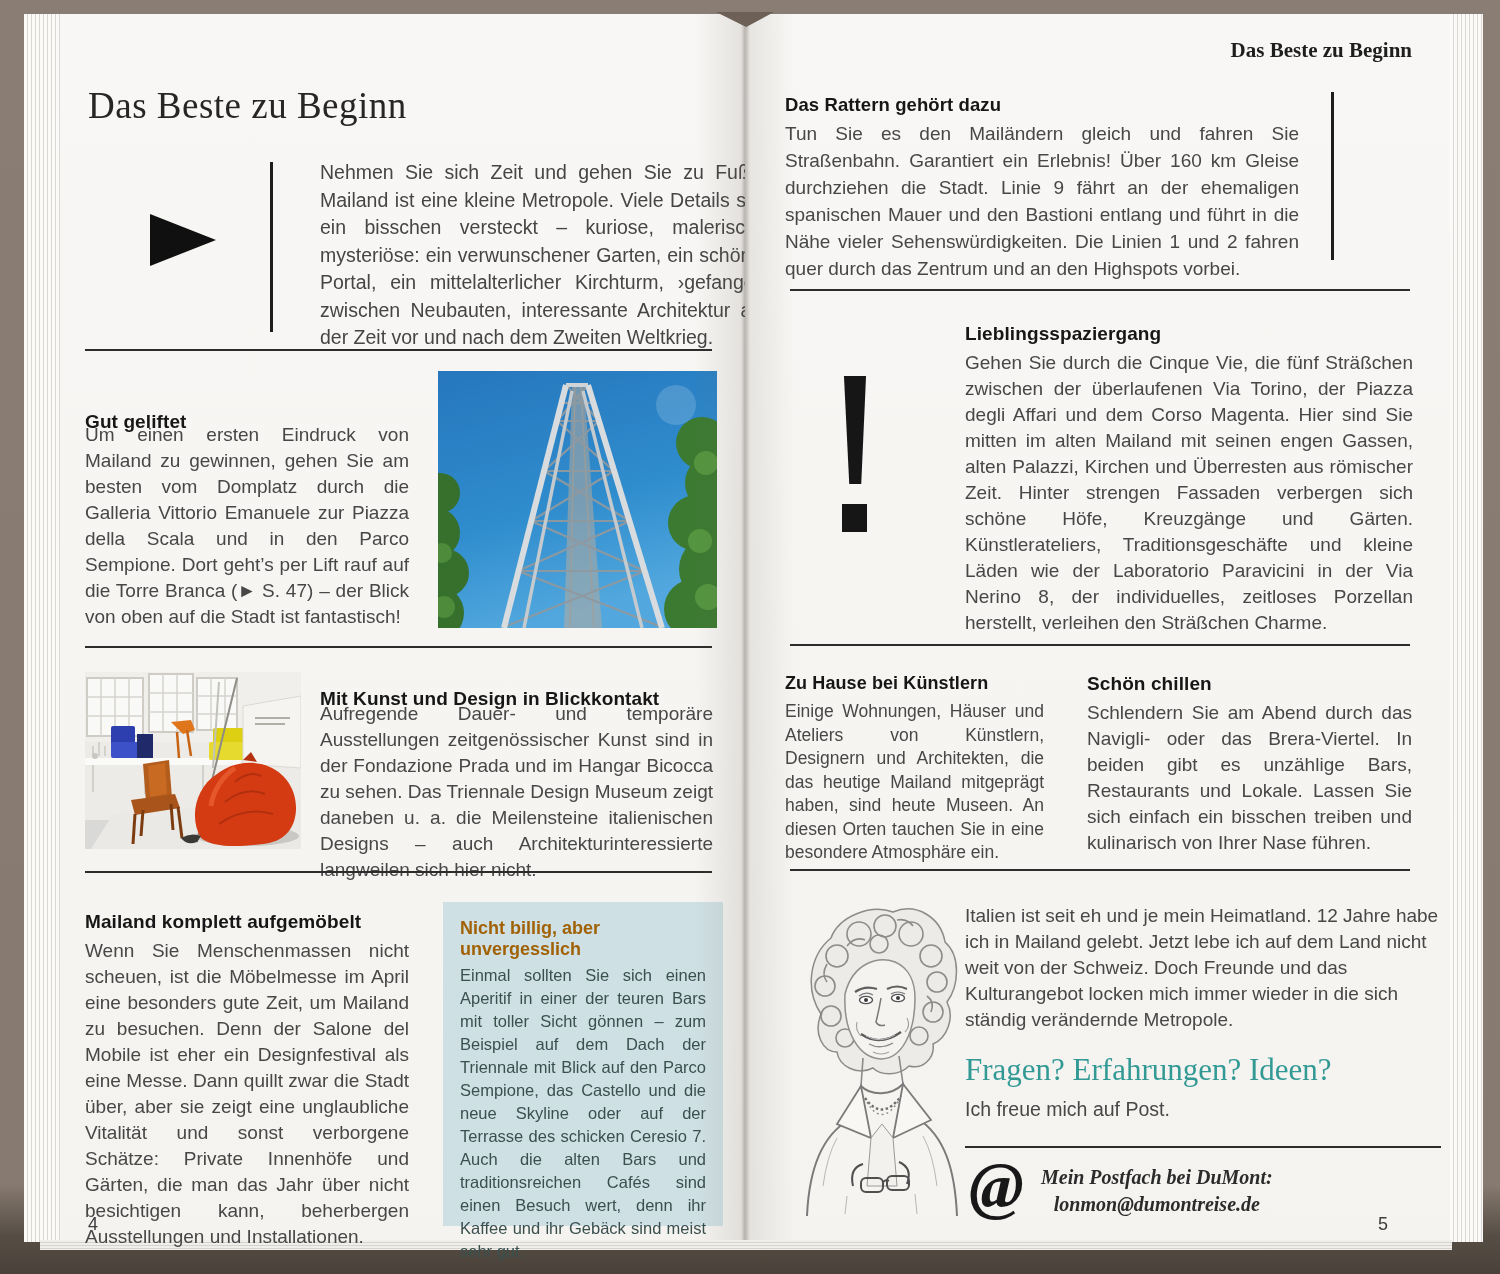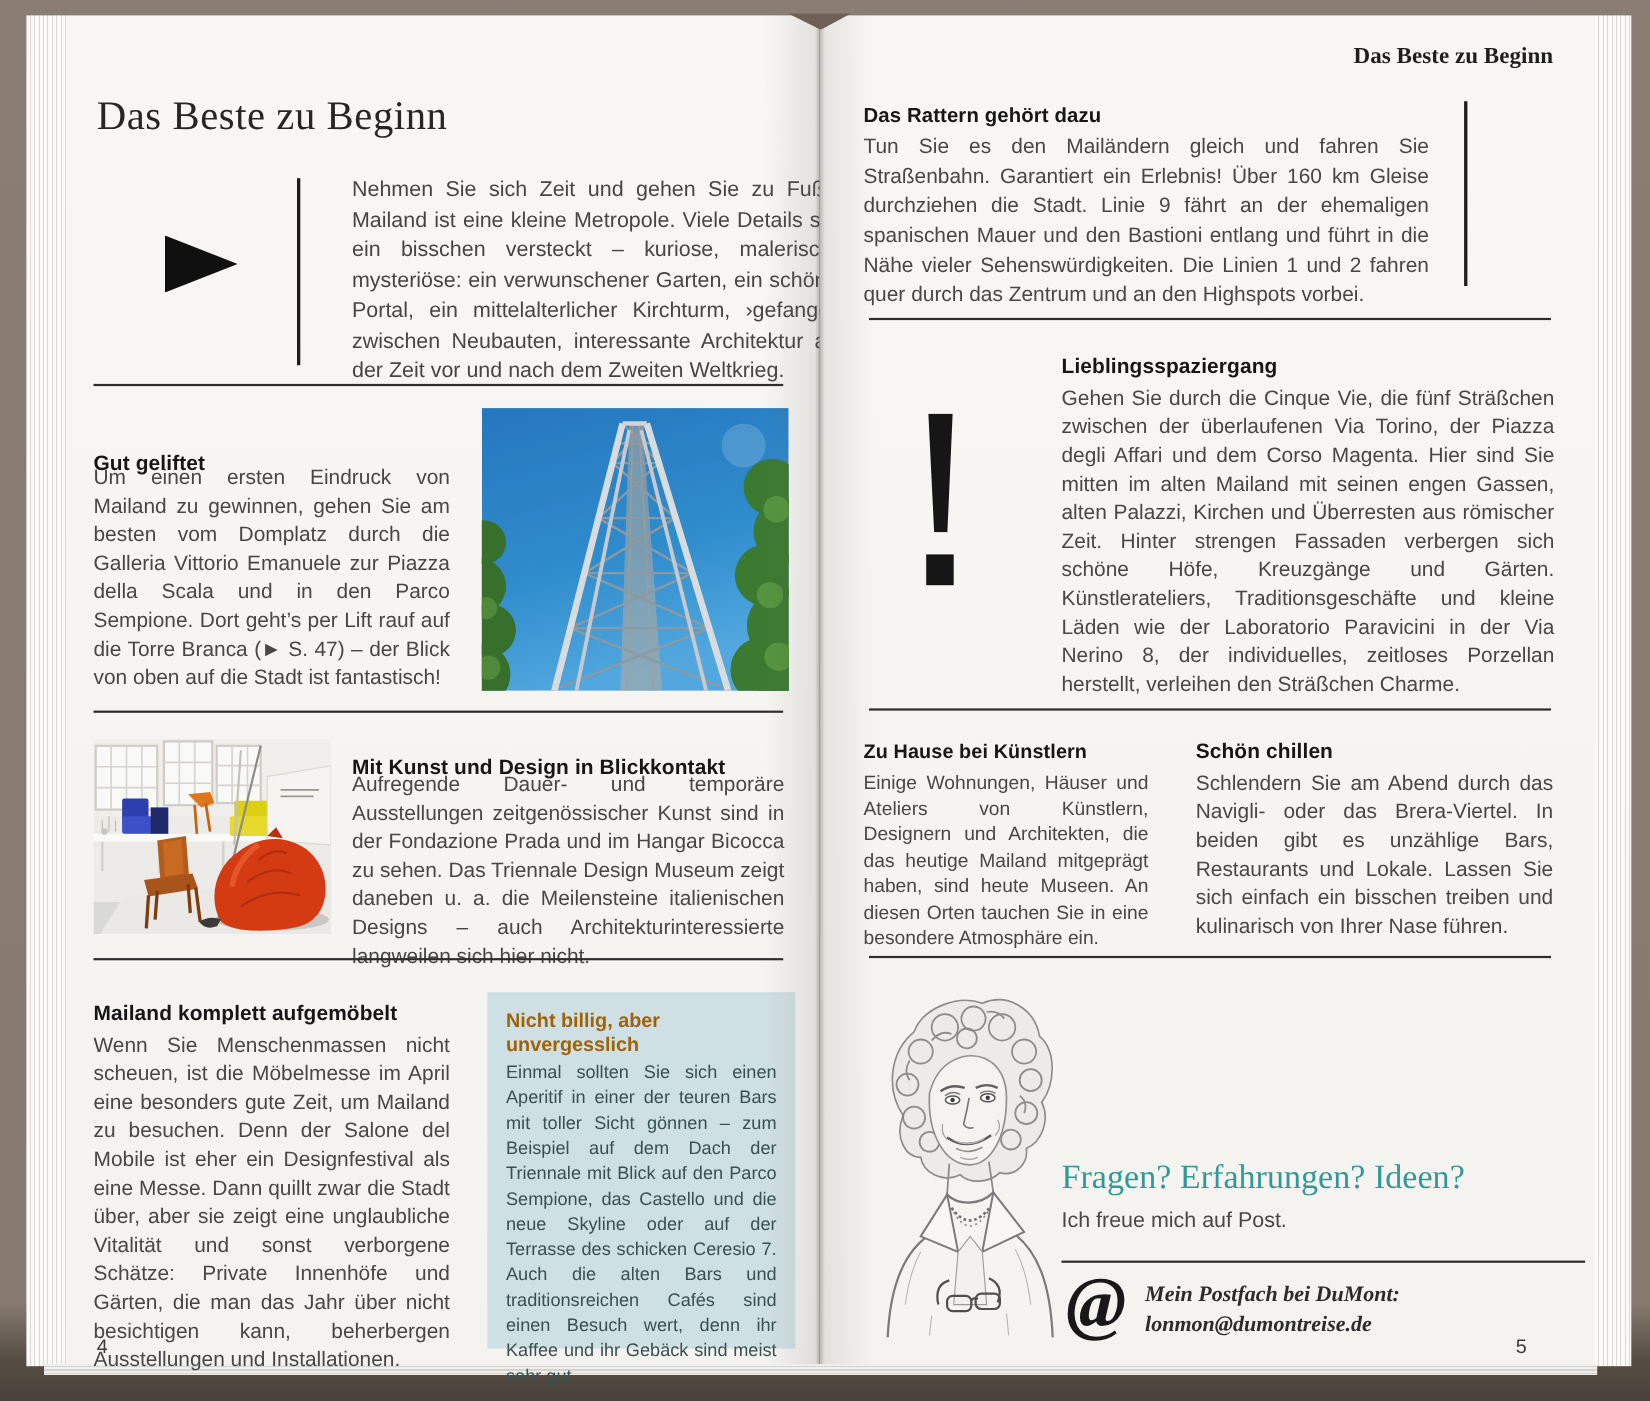--- a/index.html
+++ b/index.html
@@ -294,28 +294,29 @@
           <rect x="74" y="292" width="22" height="14" rx="5"></rect>
             <rect x="100" y="290" width="22" height="14" rx="5"></rect>
           <path d="M96,296 q3,-3 6,-1"></path>
         </g>
         <g stroke="#b9b7b2" stroke-width="1" fill="none">
           <path d="M36,300 q4,-30 14,-48 M150,300 q-4,-32 -14,-50 M60,310 l-2,18 M128,308 l2,20"></path>
         </g>
       </svg>
     </figure>
 
+    <p class="bt bio">Italien ist seit eh und je mein Heimatland. 12 Jahre habe ich in Mailand gelebt. Jetzt lebe ich auf dem Land nicht weit von der Schweiz. Doch Freunde und das Kulturangebot locken mich immer wieder in die sich ständig verändernde Metropole.</p>
     <div class="cta" style="color:#339995;">Fragen? Erfahrungen? Ideen?</div>
     <div class="cta-sub">Ich freue mich auf Post.</div>
 
     <div class="rr4"></div>
     <div class="at-icon">@</div>
     <div class="contact">
       <span style="position:static;display:block;">Mein Postfach bei DuMont:</span>
-      <span style="position:static;display:block;">lonmon@dumontreise.de</span>
+      <span style="position:static;display:block;text-align:center;">lonmon@dumontreise.de</span>
     </div>
 
     <div class="pnum">5</div>
   </section>
 
   <div class="gutter"></div>
   <div class="notch"></div>
 </div>
 
 </body></html>

